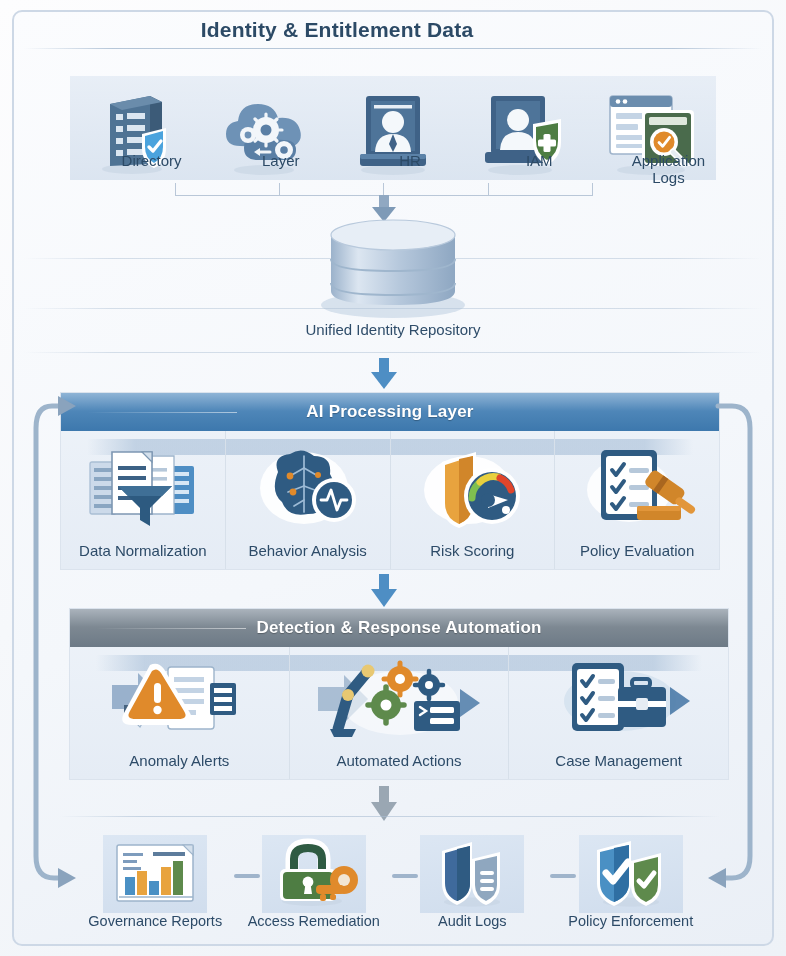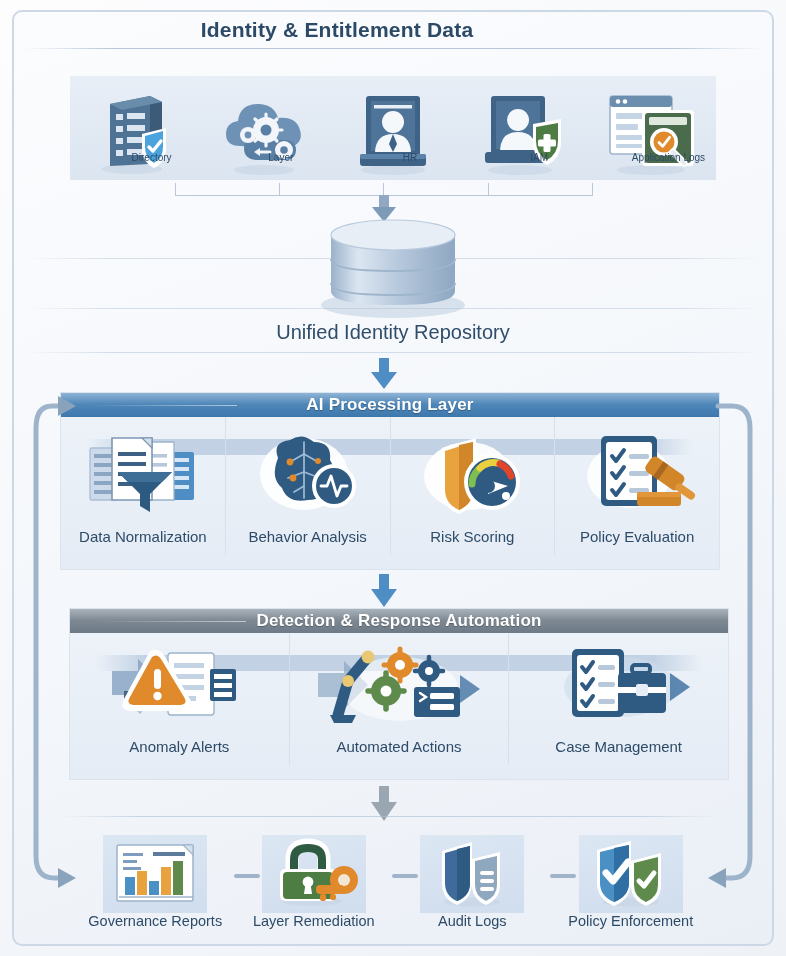--- a/index.html
+++ b/index.html
@@ -36,41 +36,41 @@
 
   
   .src-band {
     position: absolute; left: 70px; top: 76px; width: 646px; height: 104px;
     background: linear-gradient(180deg,rgba(226,234,244,.75) 0%, rgba(214,225,238,.85) 100%);
   }
   .src-row { position: absolute; left: 70px; top: 48px; width: 646px; height: 130px; display: flex; }
   .src-cell { flex: 1; position: relative; display: flex; flex-direction: column; align-items: center; justify-content: flex-end; }
   .src-ico { height: 92px; display: flex; align-items: flex-end; justify-content: center; }
   .src-labels { position: absolute; left: 70px; top: 48px; width: 646px; display: flex; }
-  .src-labels > div { flex: 1; text-align: center; font-size: 10px; color: #2c4a66; padding-left: 34px; }
+  .src-labels > div { flex: 1; text-align: center; font-size: 15px; color: #2c4a66; padding-left: 34px; }
 
   
   .bus { position: absolute; }
   .bus-h { background: #b9c7d8; height: 1px; }
   .bus-v { background: #b9c7d8; width: 1px; }
 
   
   .repo-label {
     position: absolute; left: 0; top: 321px; width: 786px; text-align: center;
-    font-size: 20px; color: #2f4d6a;
+    font-size: 15px; color: #2f4d6a;
   }
 
   
   .stage {
     position: absolute;
     border: 1px solid #dbe3ed;
     background: linear-gradient(180deg,#eef3f9 0%, #e5ecf5 100%);
   }
   .stage-bar {
-    position: relative; height: 24px;
+    position: relative; height: 38px;
     display: flex; align-items: center; justify-content: center;
     color: #ffffff; font-weight: bold; font-size: 17px;
     letter-spacing: .2px;
     text-shadow: 0 1px 1px rgba(0,0,0,.28);
   }
   .bar-blue  { background: linear-gradient(180deg,#8fb4d6 0%, #4e86b8 48%, #3d78ad 100%); }
   .bar-gray  { background: linear-gradient(180deg,#aab3bc 0%, #7d8892 48%, #6d7a86 100%); }
   .bar-rule {
     position: absolute; left: 26px; top: 50%; width: 150px; height: 1px;
     background: linear-gradient(90deg,rgba(255,255,255,0) 0%,rgba(255,255,255,.55) 100%);
@@ -584,21 +584,21 @@
           <rect x="15" y="33" width="50" height="27" rx="4" fill="#4e7d43"></rect>
           <circle cx="40" cy="43" r="5.4" fill="#ffffff"></circle>
           <polygon points="37.5,45 42.5,45 44,55 36,55" fill="#ffffff"></polygon>
           <circle cx="76" cy="41" r="14" fill="#e08a2b"></circle>
           <circle cx="76" cy="41" r="6" fill="#f2e6d4"></circle>
           <rect x="48" y="46" width="28" height="9" rx="4" fill="#e08a2b"></rect>
           <rect x="52" y="55" width="6" height="7" rx="2" fill="#e08a2b"></rect>
           <rect x="62" y="55" width="6" height="6" rx="2" fill="#e08a2b"></rect>
         </svg>
       </div>
-      <div class="out-lbl">Layer Remediation</div>
+      <div class="out-lbl">Access Remediation</div>
     </div>
 
     <div class="out-cell">
       <div class="out-tile">
         <svg width="92" height="70" viewBox="0 0 92 70">
           <ellipse cx="46" cy="63" rx="28" ry="4.5" fill="#c6d3e2" opacity=".6"></ellipse>
           <path d="M16 12 L46 3 L46 44 Q46 60 31 66 Q16 60 16 44 Z" fill="#ffffff"></path>
           <path d="M19 14 L44 7 L44 44 Q44 57 31 62 Q19 57 19 44 Z" fill="#3f6a9c"></path>
           <path d="M31 10 L44 7 L44 44 Q44 57 31 62 Z" fill="#2f5b82"></path>
           <path d="M46 20 L74 13 L74 46 Q74 60 60 66 Q46 60 46 46 Z" fill="#ffffff"></path>

